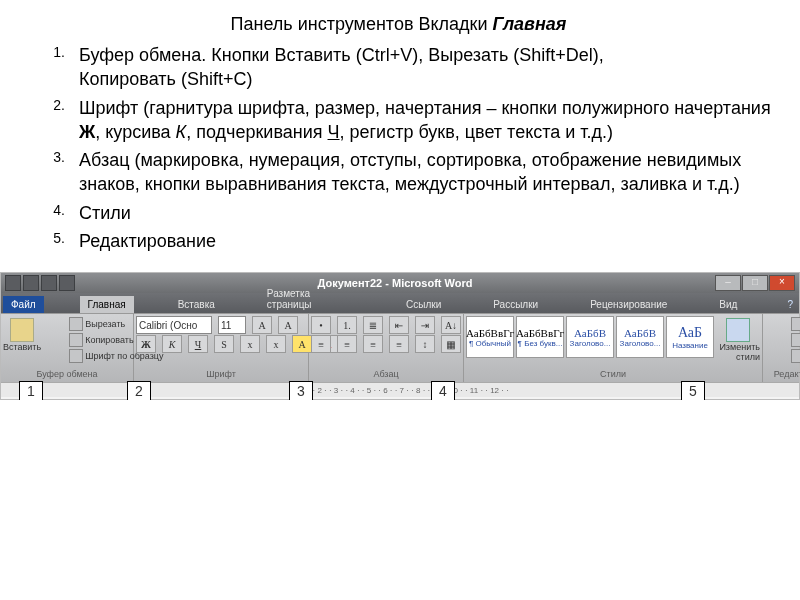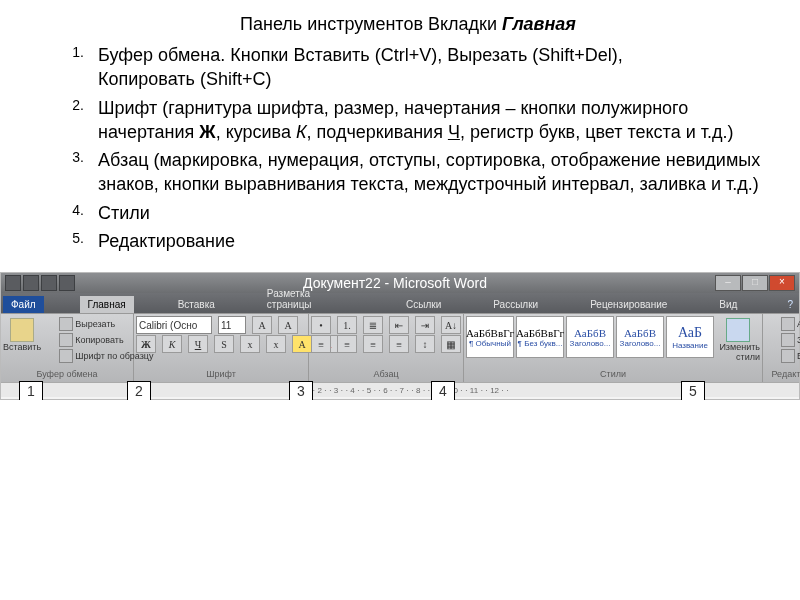--- a/index.html
+++ b/index.html
@@ -4,21 +4,21 @@
 <style>
   body {
     margin: 0;
     font-family: Arial, sans-serif;
     font-size: 16px;
     color: #000;
     background: #fff;
     width: 800px;
   }
   .slide {
-    padding: 10px 20px 5px 36px;
+    padding: 10px 20px 5px 17px;
   }
   .title {
     text-align: center;
     font-size: 18px;
     margin: 4px 0 8px 0;
   }
   .title em { font-style: italic; font-weight: bold; }
   ol.list {
     margin: 0;
     padding-left: 48px;
@@ -60,21 +60,21 @@
     display: flex;
     align-items: center;
     padding: 0 4px;
     font-size: 10px;
   }
   .titlebar .qat { display:flex; gap:2px; }
   .titlebar .qat span {
     width:14px; height:14px; background:#5a5c60; border:1px solid #3d3f42;
     display:inline-block;
   }
-  .titlebar .doc-title { flex:1; text-align:center; font-size:14px; color:#fff; }
+  .titlebar .doc-title { flex:1; text-align:center; font-size:11px; color:#fff;font-weight:bold; }
   .titlebar .winbtns { display:flex; gap:1px; }
   .titlebar .winbtns span {
     width:24px; height:14px; background:#b8babc; display:inline-block; border:1px solid #555;
     text-align:center; line-height:12px;
   }
   .titlebar .winbtns .close { background:#d04a2f; color:#fff; }
 
   .tabs {
     background: linear-gradient(#6f7175,#595b5f);
     display:flex;
@@ -124,21 +124,21 @@
     flex-direction:column;
     align-items:center;
     justify-content:flex-start;
     width:40px;
     font-size:9px;
     text-align:right;
   }
   .bigbtn .ico {
     width:22px; height:22px; background:#e8d48b; border:1px solid #aa8; margin:2px auto 0;
   }
-  .mini { font-size:9px; display:flex; align-items:center; gap:2px; margin:1px 8px; white-space:nowrap;padding-left:8px; }
+  .mini { font-size:9px; display:flex; align-items:center; gap:2px; margin:1px 18px; white-space:nowrap;padding-left:8px; }
   .mini .ico { width:12px; height:12px; background:#c5c6c8; border:1px solid #888; display:inline-block; }
   .col { display:flex; flex-direction:column; justify-content:flex-start; }
   .row { display:flex; gap:6px; }
   .tinybtn {
     width:18px; height:16px; background:#d7d8da; border:1px solid #9a9a9a;
     font-size:10px; display:flex; align-items:center; justify-content:center;
     font-family: "Times New Roman", serif;
   }
   .tinybtn.bold{font-weight:bold;}
   .tinybtn.ital{font-style:italic;}

